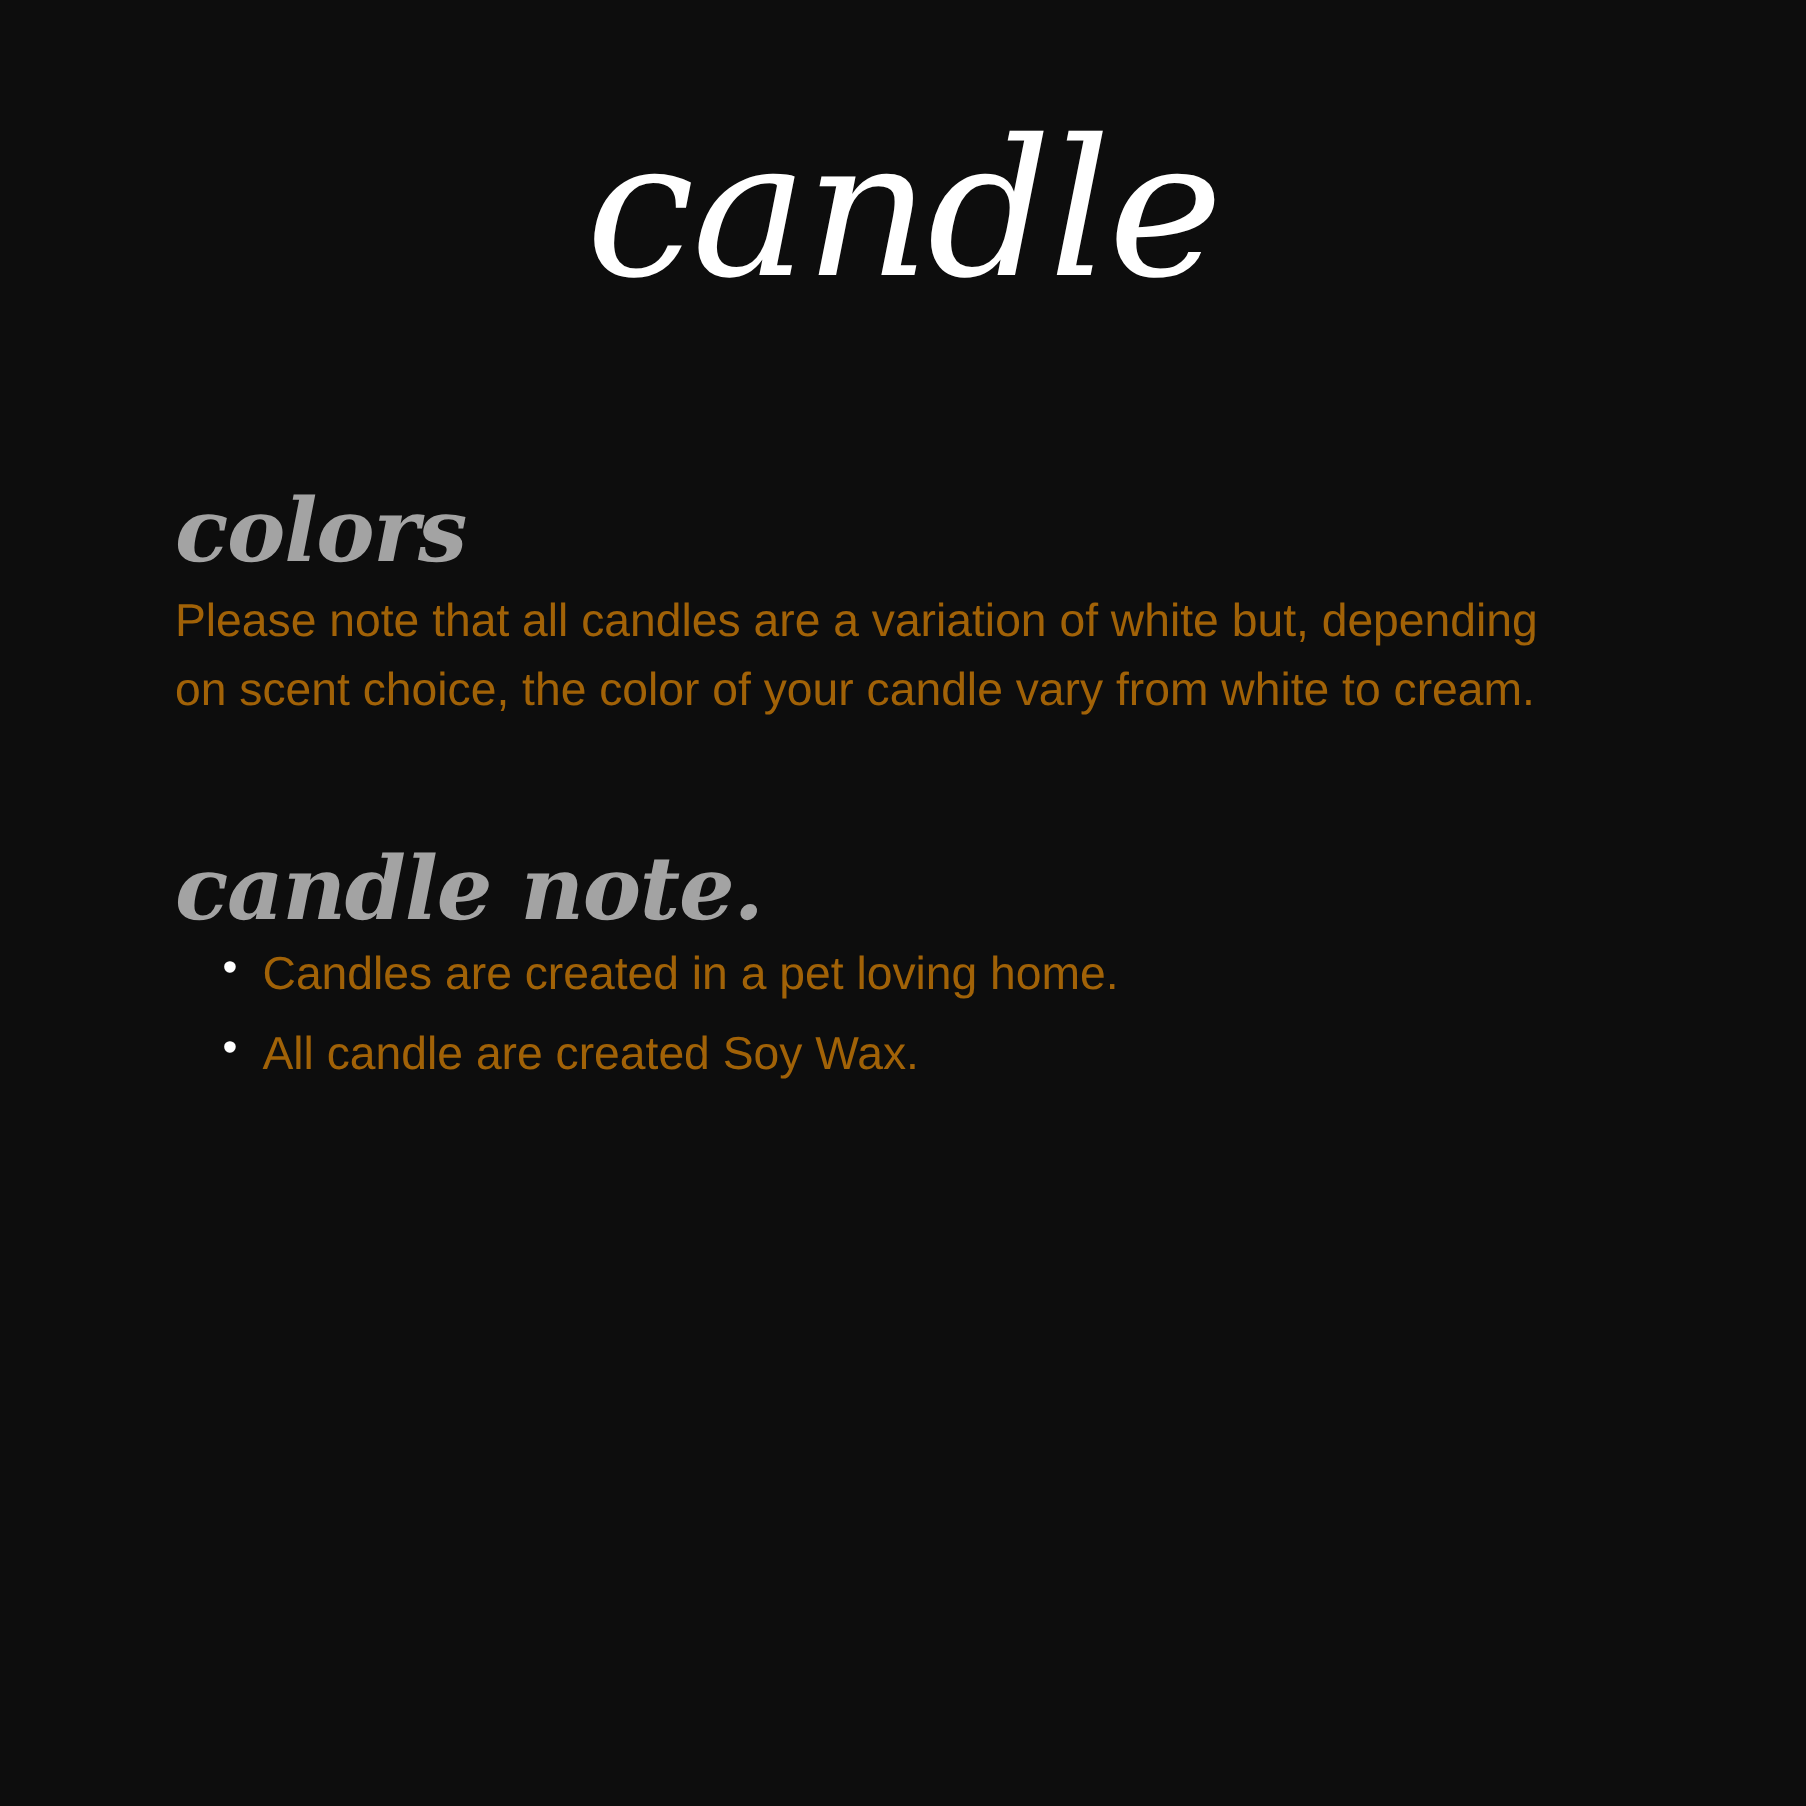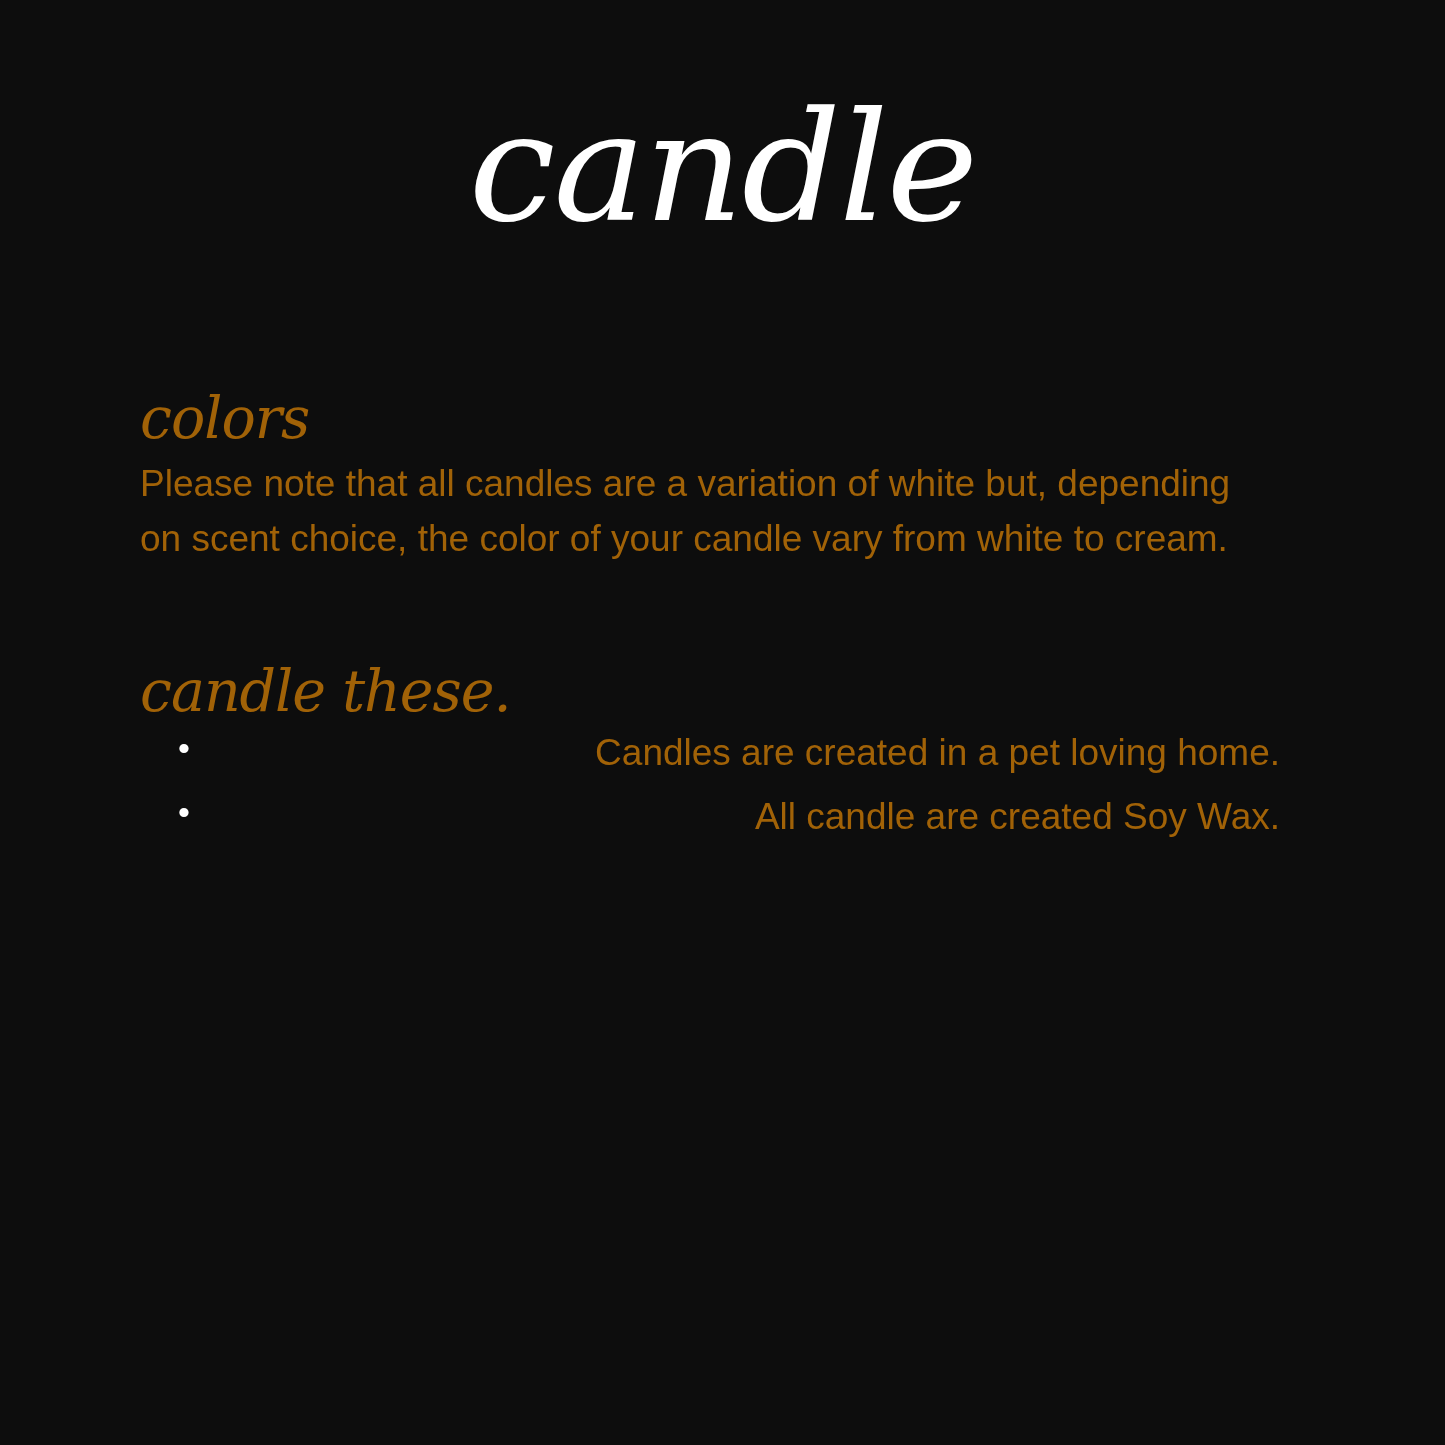--- a/index.html
+++ b/index.html
@@ -52,24 +52,24 @@
   }
   .section {
     margin-bottom: 96px;
   }
   .section:last-child {
     margin-bottom: 0;
   }
   .section-heading {
     font-family: "DejaVu Serif", serif;
     font-style: italic;
-    font-weight: 400;
-    font-size: 57px;
+    font-weight: 700;
+    font-size: 70px;
     line-height: 1.0;
-    color: #a16207;
+    color: #a3a3a3;
     margin: 0 0 10px 0;
     letter-spacing: -1px;
   }
   .section-body {
     font-family: "Liberation Sans", sans-serif;
     font-weight: 300;
     font-size: 37px;
     line-height: 1.48;
     color: #a16207;
     max-width: 1140px;
@@ -82,21 +82,20 @@
     margin: 6px 0 10px 0;
     padding: 0 0 0 38px;
   }
   ul.bullets li {
     position: relative;
     padding-left: 32px;
     margin-bottom: 10px;
     font-size: 37px;
     font-weight: 300;
     line-height: 1.45;
-    text-align: right;
   }
   ul.bullets li::before {
     content: "\2022";
     position: absolute;
     left: 0;
     top: -2px;
     font-size: 34px;
     color: #ffffff;
   }
   .after-list {
@@ -118,21 +117,21 @@
   <div class="sections">
 
     <div class="section section-colors">
       <div class="section-heading">colors</div>
       <div class="section-body">
         <p>Please note that all candles are a variation of white but, depending on scent choice, the color of your candle vary from white to cream.</p>
       </div>
     </div>
 
     <div class="section section-prep">
-      <div class="section-heading">candle these.</div>
+      <div class="section-heading">candle note.</div>
       <div class="section-body">
         <ul class="bullets">
           <li>Candles are created in a pet loving home.</li>
           <li>All candle are created Soy Wax.</li>
         </ul>
       </div>
     </div>
 
   </div>
 </div>

